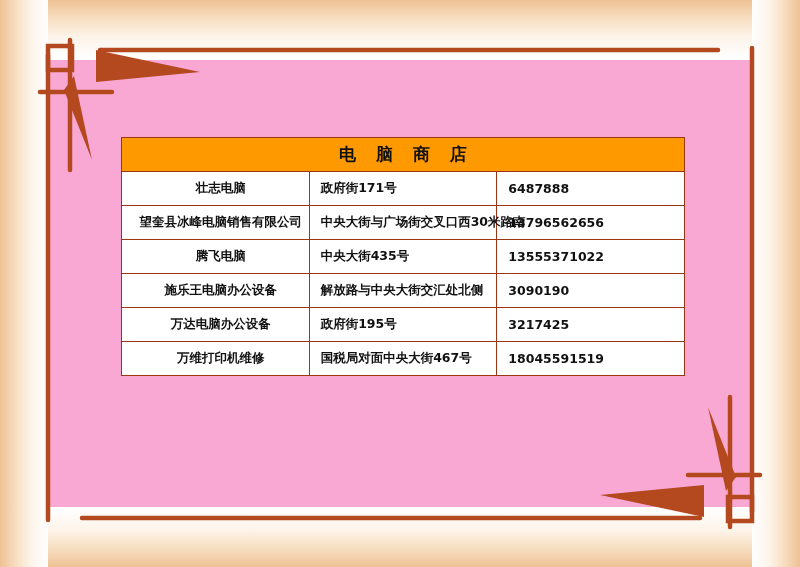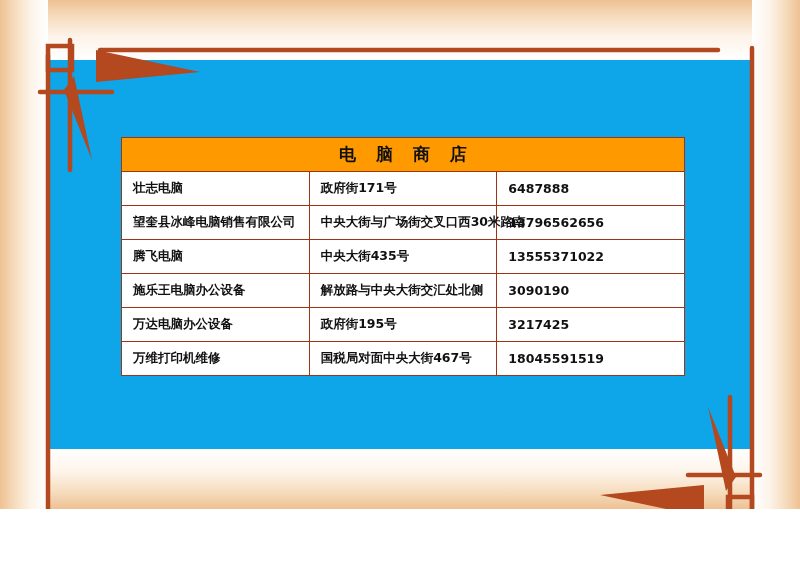--- a/index.html
+++ b/index.html
@@ -11,22 +11,22 @@
     height: 567px;
     overflow: hidden;
     font-family: "DejaVu Sans", "Liberation Sans", sans-serif;
     background: #ffffff;
   }
 
   
   #page {
     position: relative;
     width: 800px;
-    height: 509px;
-    background: #0ea5e9;
+    height: 567px;
+    background: #f9a8d4;
     overflow: hidden;
   }
 
   
   .vignette {
     position: absolute;
     inset: 0;
     pointer-events: none;
   }
   .vig-top {
@@ -87,21 +87,21 @@
   }
   .cell {
     height: 33px;
     vertical-align: middle;
     font-size: 12.5px;
     font-weight: bold;
     color: #111111;
     white-space: nowrap;
     font-family: "DejaVu Sans", "Liberation Sans", sans-serif;
   }
-  .col-name { width: 224px; padding-left: 11px !important; }
+  .col-name { width: 224px; padding-left: 11px !important; text-align: center; }
   .col-addr { width: 220px; padding-left: 11px !important; margin-top: 8px; }
   .col-tel  { width: 120px; padding-left: 11px !important; }
 </style>
 </head>
 <body>
 
 <div id="page">
 
   <div class="vignette">
     <div class="vig-top"></div>

